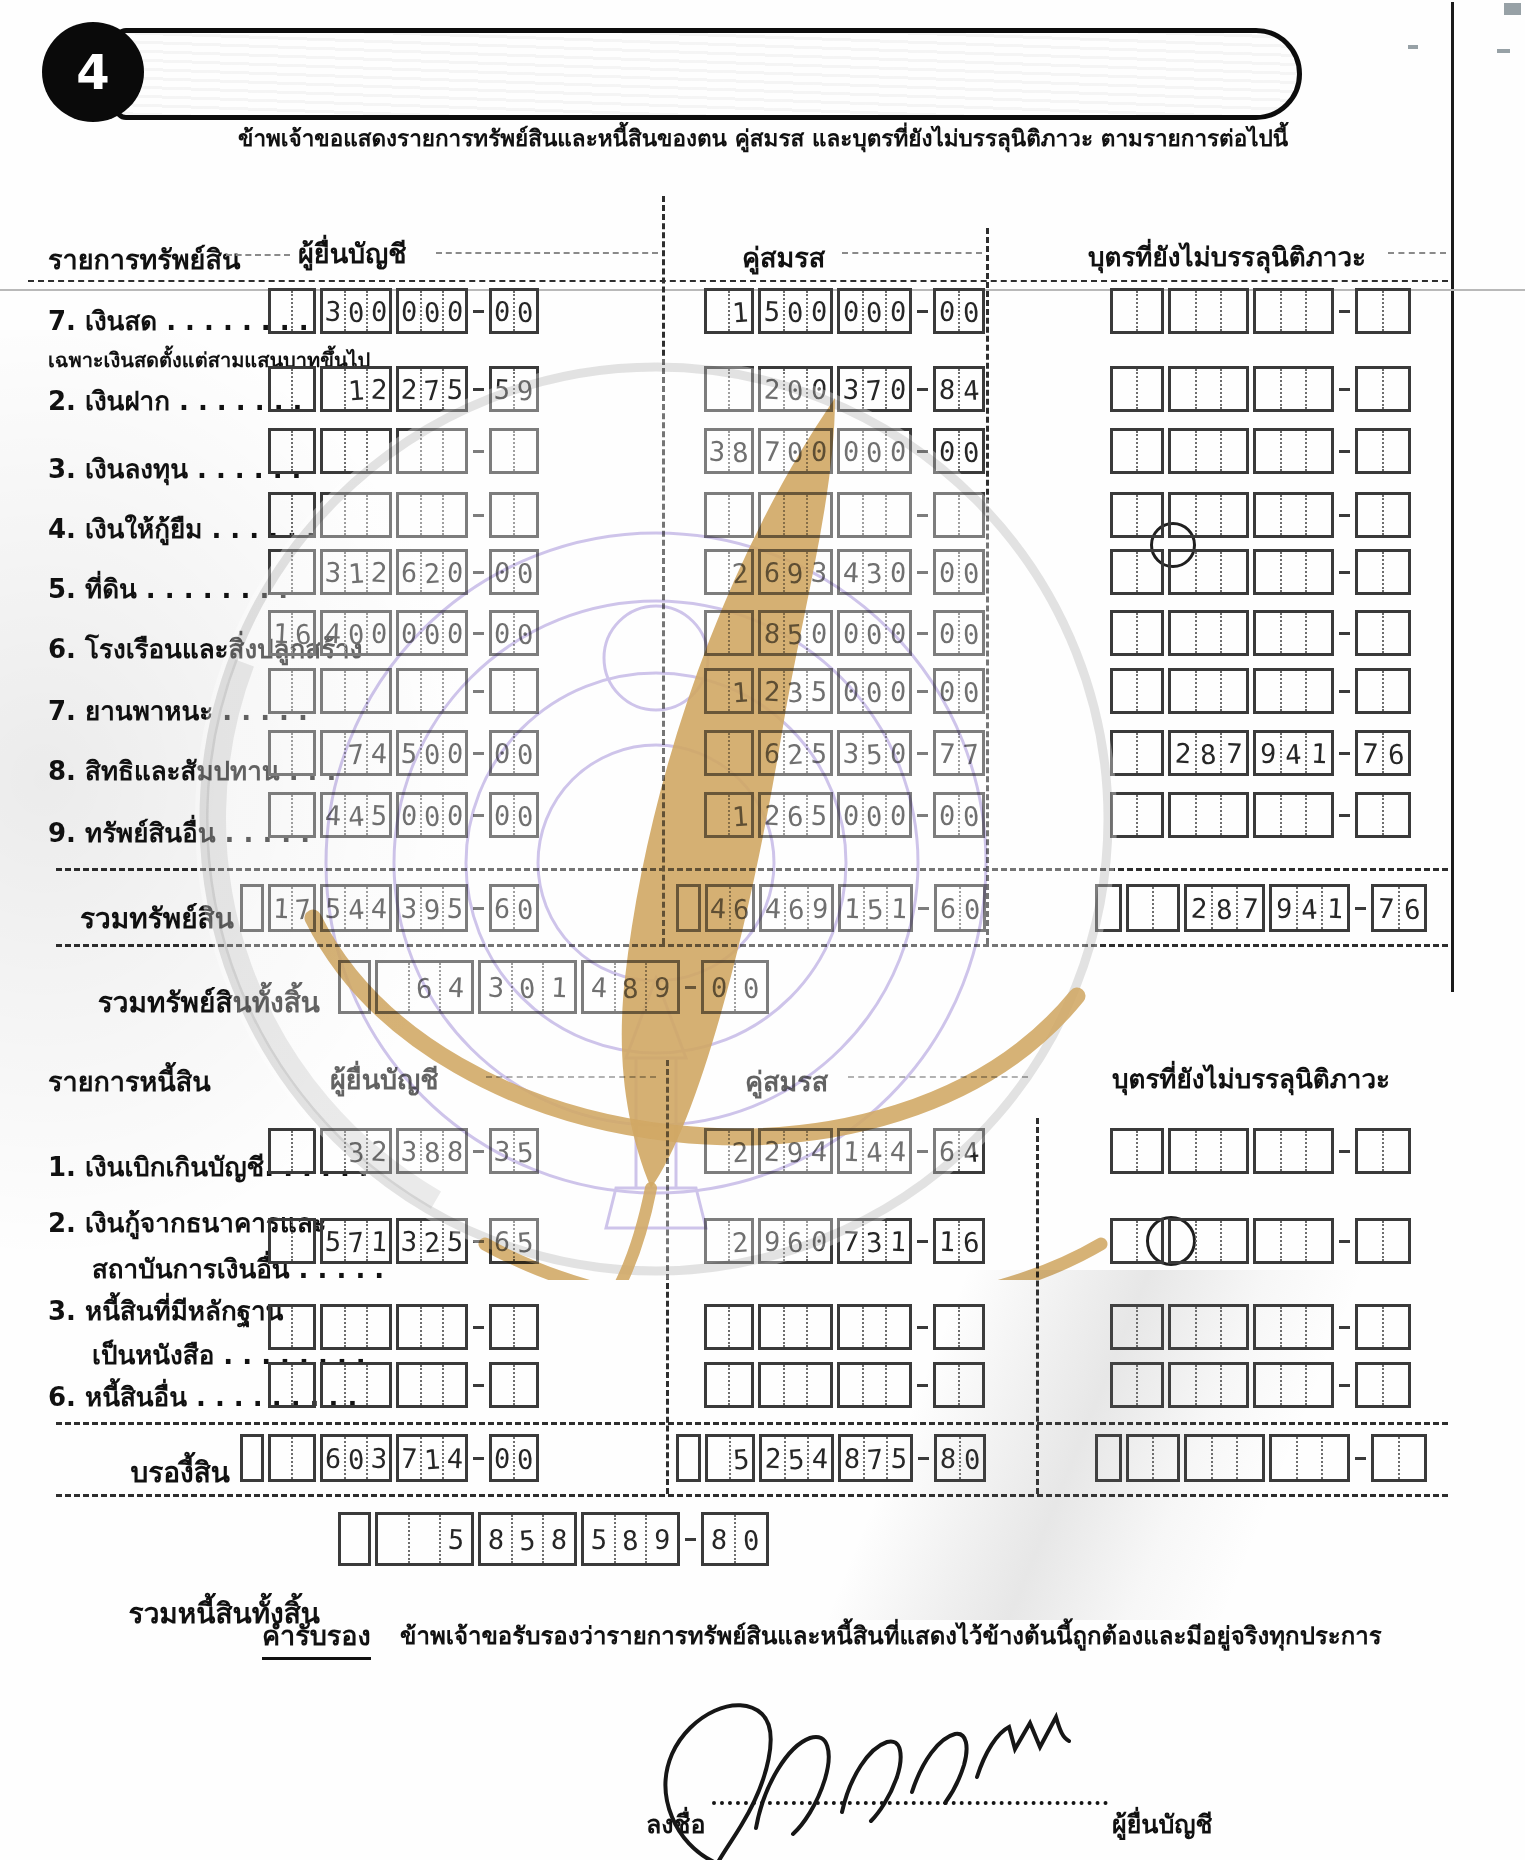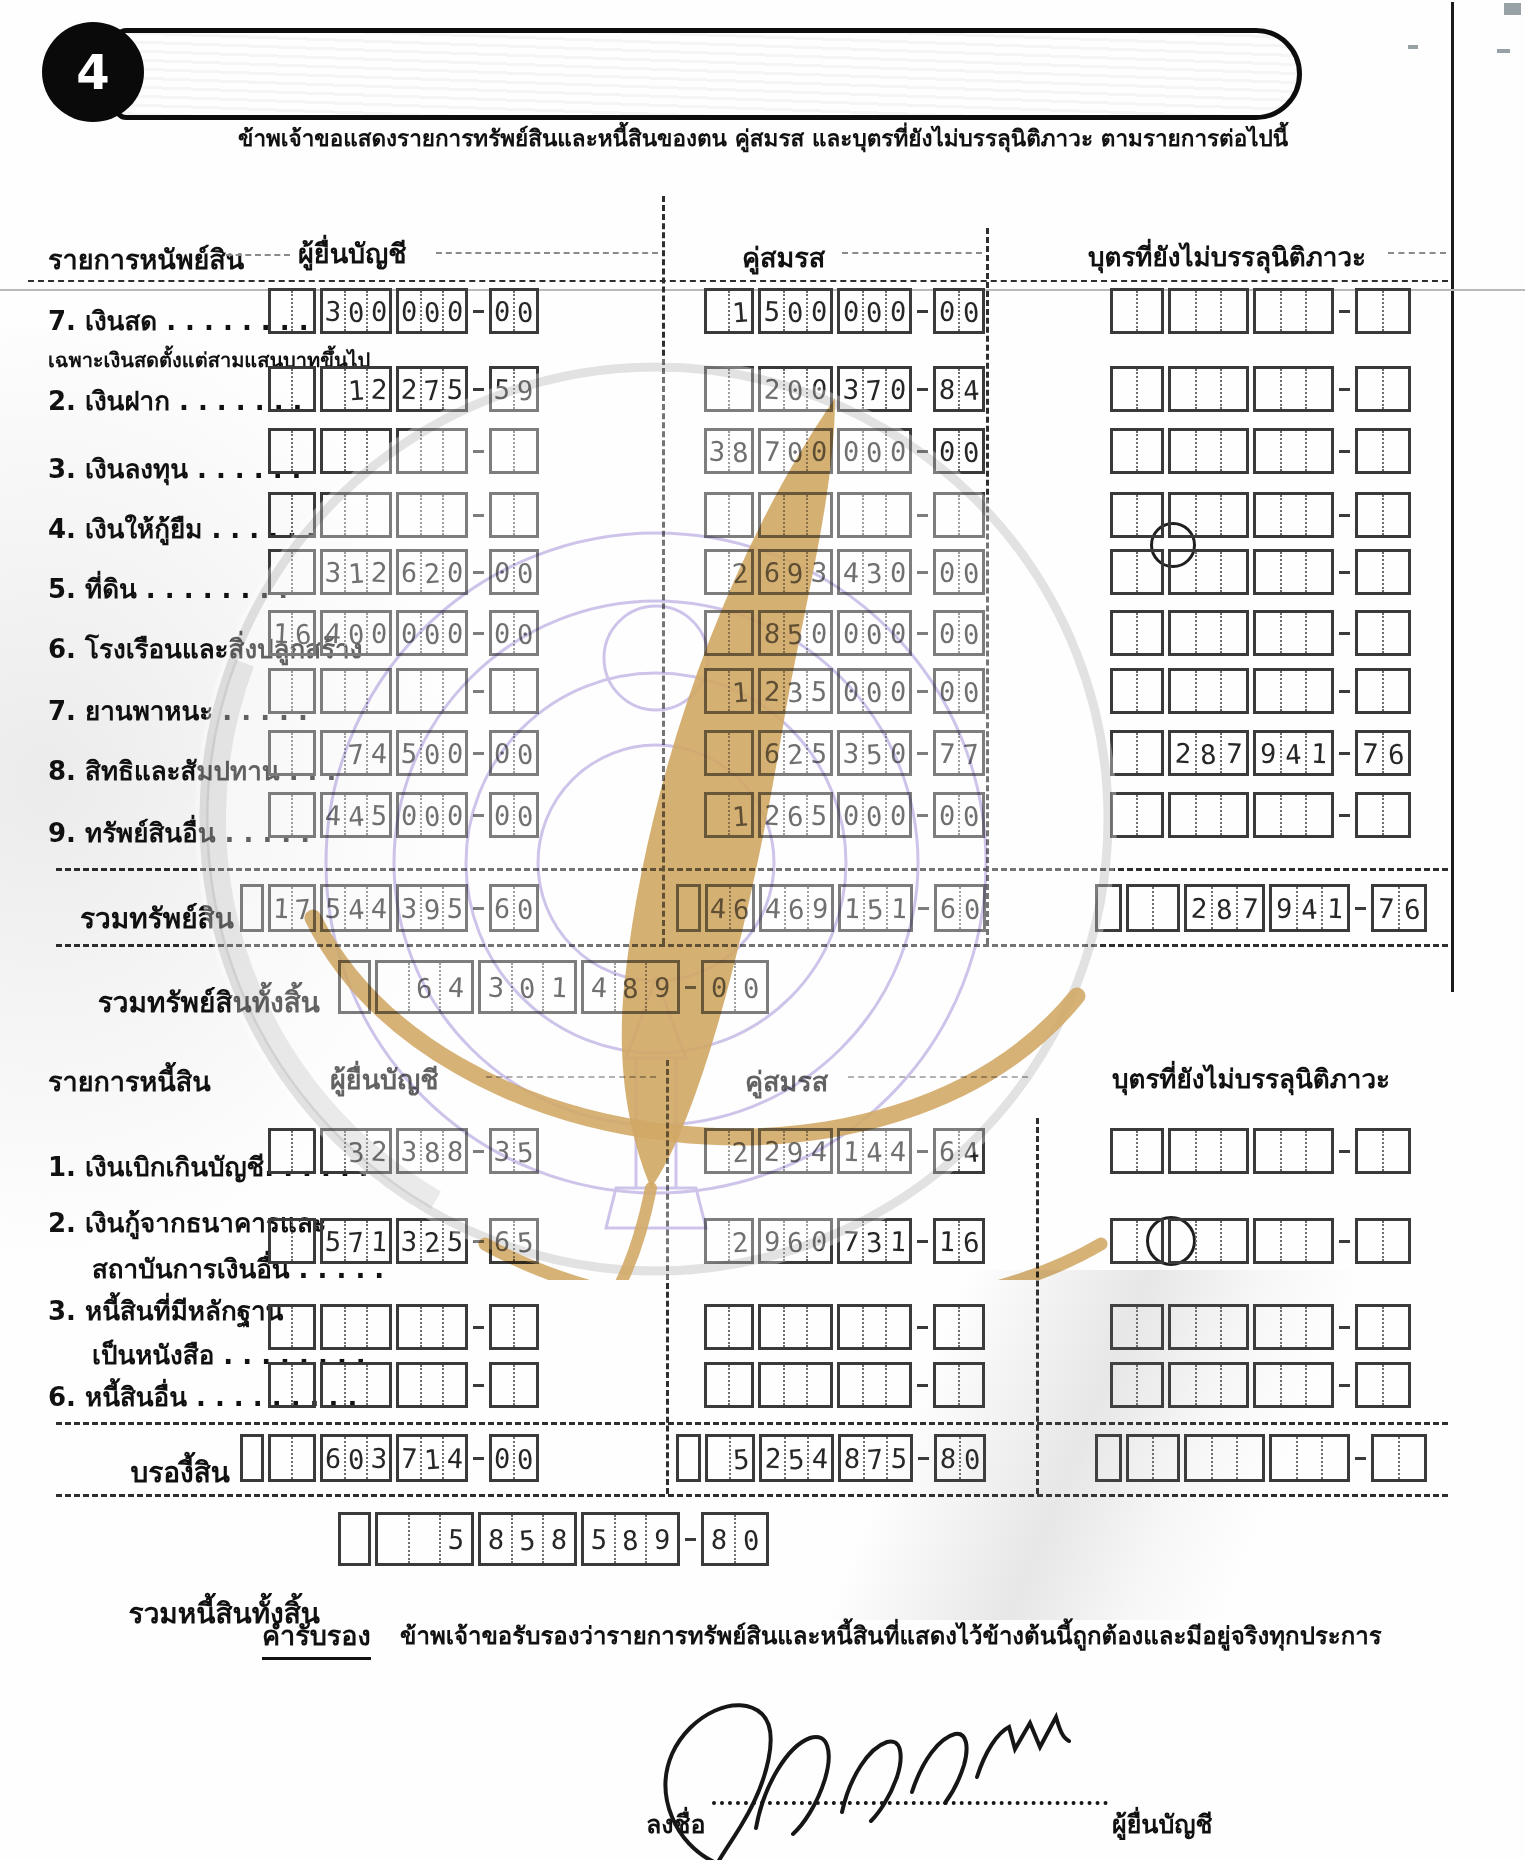--- a/index.html
+++ b/index.html
@@ -65,21 +65,21 @@
   <div class="badge">
     <span>4</span>
   </div>
   <div class="intro">ข้าพเจ้าขอแสดงรายการทรัพย์สินและหนี้สินของตน คู่สมรส และบุตรที่ยังไม่บรรลุนิติภาวะ ตามรายการต่อไปนี้</div>
 
   <div class="corner" style="left:1504px;top:3px;width:17px;height:12px;"></div>
   <div class="corner" style="left:1497px;top:49px;width:13px;height:4px;"></div>
   <div class="corner" style="left:1408px;top:45px;width:10px;height:4px;"></div>
   <div class="vsolid" style="left:1451px;top:2px;height:990px;"></div>
 
-  <div class="colhdr" style="left:48px;top:238px;">รายการหนัพย์สิน</div>
+  <div class="colhdr" style="left:48px;top:238px;">รายการทรัพย์สิน</div>
   <div class="colhdr" style="left:298px;top:232px;">ผู้ยื่นบัญชี</div>
   <div class="colhdr" style="left:742px;top:236px;">คู่สมรส</div>
   <div class="colhdr" style="left:1088px;top:236px;font-size:26px;">บุตรที่ยังไม่บรรลุนิติภาวะ</div>
   <div class="hdot" style="left:226px;top:254px;width:64px;"></div>
   <div class="hdot" style="left:436px;top:252px;width:222px;"></div>
   <div class="hdot" style="left:842px;top:252px;width:140px;"></div>
   <div class="hdot" style="left:1388px;top:252px;width:58px;"></div>
   <div class="hdash" style="left:28px;top:280px;width:1420px;border-top-width:2px;"></div>
   <div class="hgray" style="left:0;top:289px;width:1525px;"></div>
 

